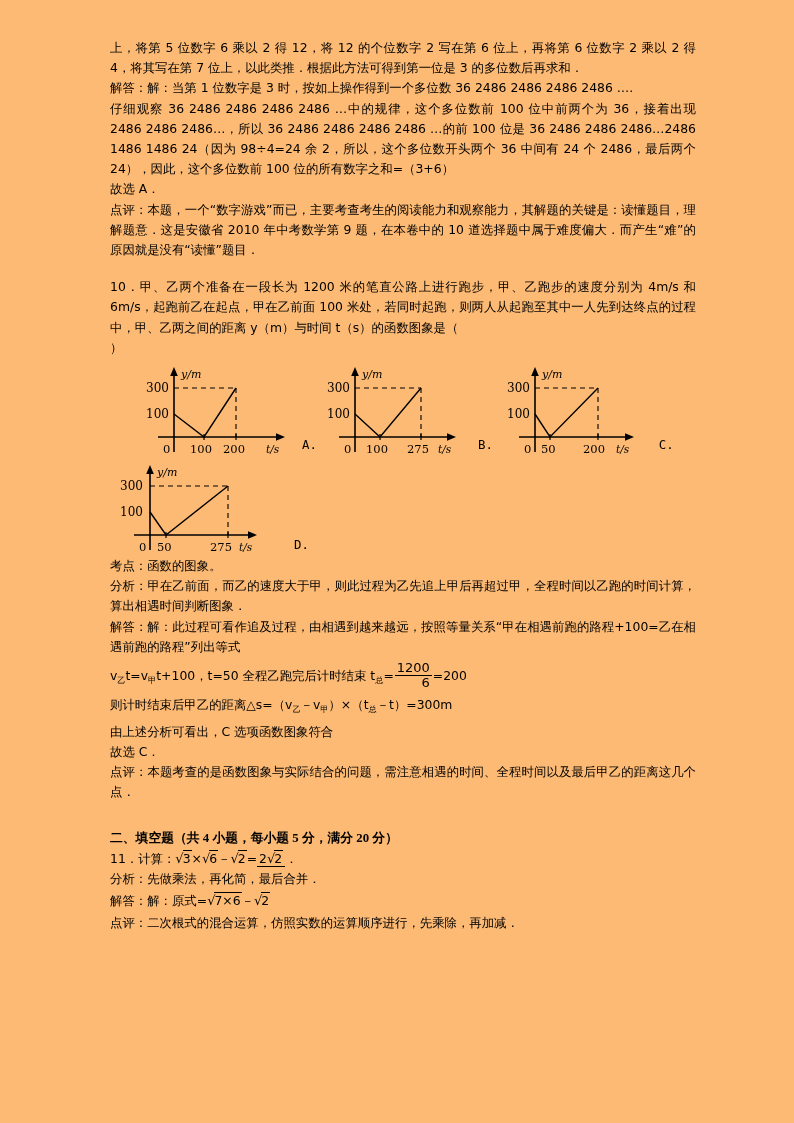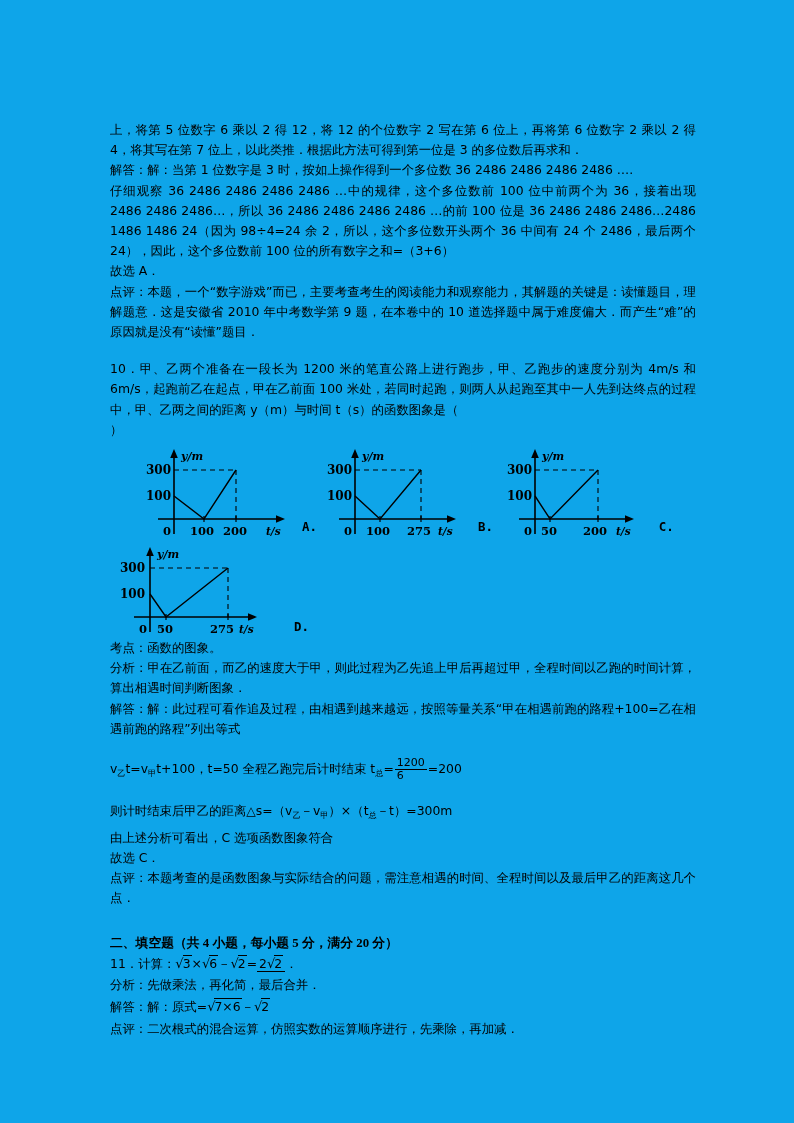--- a/index.html
+++ b/index.html
@@ -13,23 +13,23 @@
     font-family: "DejaVu Sans", "Liberation Sans", sans-serif;
     color: #000000;
     position: relative;
     overflow: hidden;
   }
   .page {
     position: absolute;
     left: 0; top: 0;
     width: 794px;
     height: 1123px;
-    background: #0ea5e9;
+    background: #fdba74;
     box-sizing: border-box;
-    padding: 120px 98px 0 110px;
+    padding: 38px 98px 0 110px;
   }
   .para {
     font-size: 12.4px;
     line-height: 20.2px;
     text-align: justify;
     text-justify: inter-ideograph;
     margin: 0;
     letter-spacing: 0px;
   }
   .spacer-md { height: 17px; }
@@ -42,21 +42,20 @@
     margin: 0;
     font-family: Liberation Serif, serif;
   }
 
   
   .graph-row {
     display: flex;
     align-items: flex-end;
     margin-top: 6px;
     padding-left: 18px;
-    font-weight: bold;
   }
   .graph-row.second {
     margin-top: 4px;
     padding-left: 0px;
   }
   .graph-cell {
     display: flex;
     align-items: flex-end;
   }
   .opt-label {
@@ -64,24 +63,24 @@
     font-family: "DejaVu Sans Mono", "Liberation Mono", monospace;
     padding: 0 0 4px 6px;
     white-space: nowrap;
   }
   .graph-svg { display:block; }
 
   
   .frac {
     display: inline-block;
     vertical-align: -0.55em;
-    text-align: left;
-    font-size: 11px;
+    text-align: right;
+    font-size: 13px;
     line-height: 1.05;
-    margin: 18px 1px;
+    margin: 4px 1px;
   }
   .frac .num { display:block; border-bottom: 1px solid #000; padding: 0 2px; }
   .frac .den { display:block; padding: 0 2px; }
   sub { font-size: 0.66em; }
   .sqrt {
     display: inline-block;
     white-space: nowrap;
   }
   .sqrt > .rad { font-size: 1.05em; }
   .sqrt > .body {

